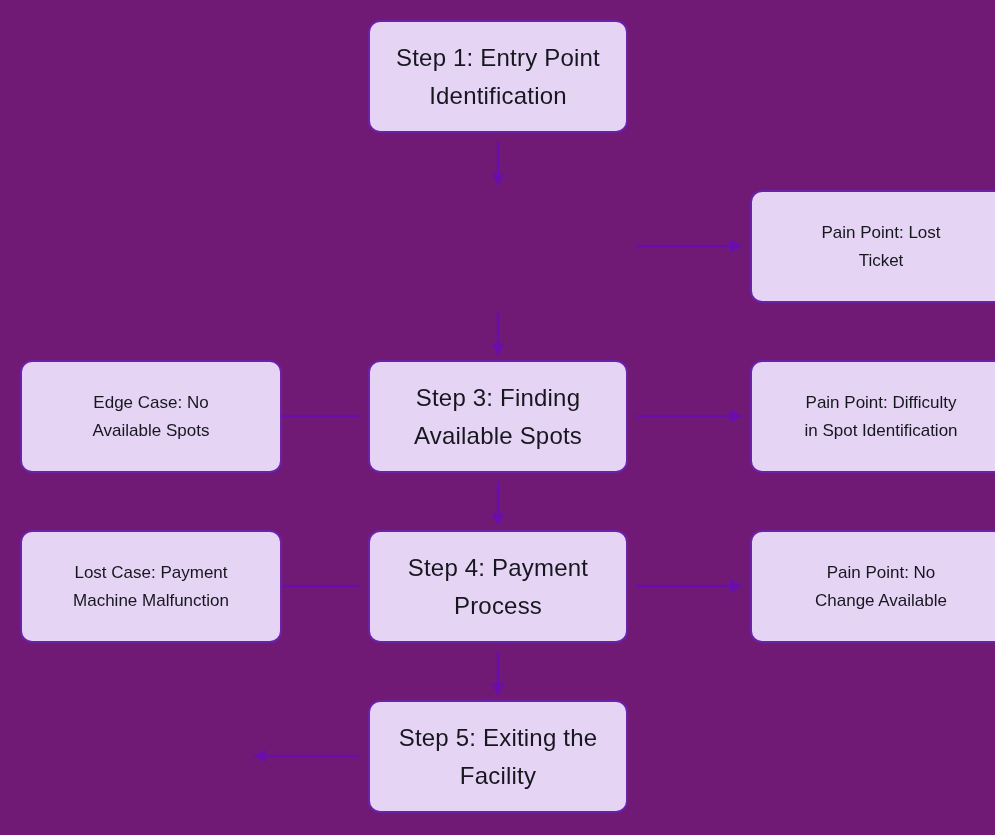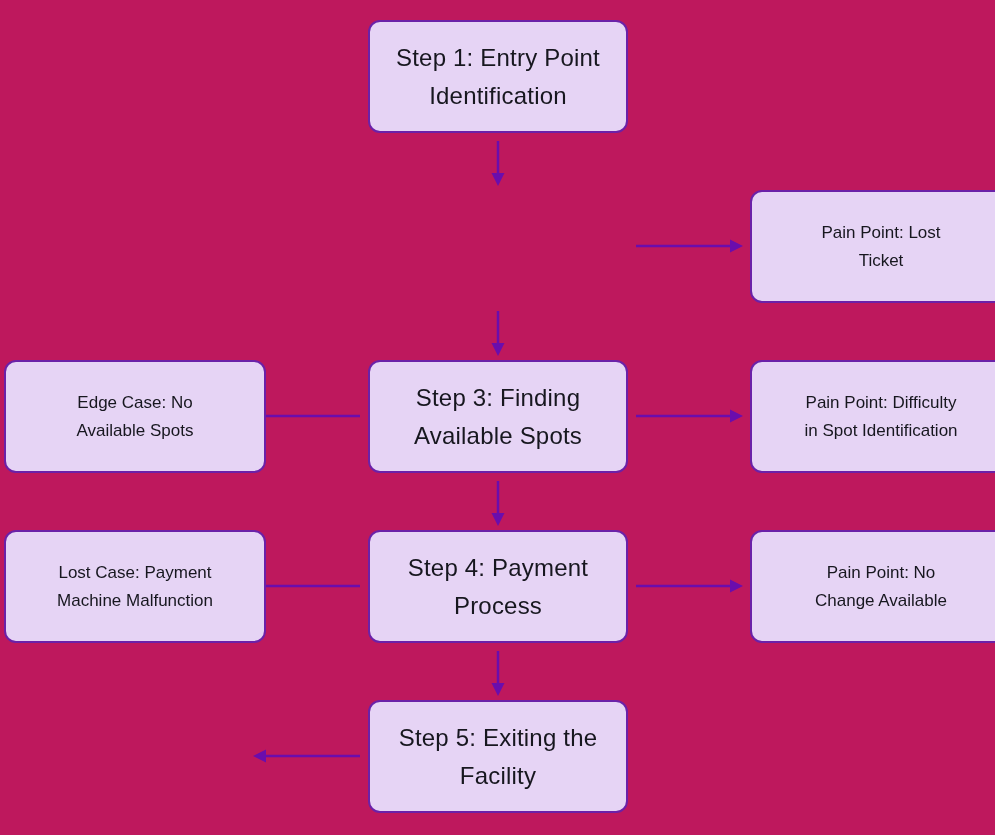--- a/index.html
+++ b/index.html
@@ -1,20 +1,20 @@
 <!DOCTYPE html>
 <html><head>
 <meta charset="utf-8">
 <style>
   html, body { margin: 0; padding: 0; background: #ffffff; }
   .canvas {
     position: relative;
     width: 995px;
     height: 835px;
-    background: #be185d;
+    background: #701a75;
     font-family: "Liberation Sans", "DejaVu Sans", sans-serif;
     overflow: hidden;
     text-decoration: underline;
   }
   .connector-layer {
     position: absolute;
     left: 0; top: 0;
     width: 995px; height: 835px;
     pointer-events: none;
   }
@@ -40,21 +40,21 @@
     letter-spacing: 0.2px;
     padding: 0 8px;
   }
   .node--side {
     width: 262px;
     height: 113px;
     font-size: 17px;
     line-height: 1.6;
     padding: 12px 12px;
   }
-  .node--left  { left: 4px; }
+  .node--left  { left: 20px; }
   .node--right { left: 750px; }
   .row1 { top: 20px; }
   .row2 { top: 190px; }
   .row3 { top: 360px; }
   .row4 { top: 530px; }
   .row5 { top: 700px; }
   .connector-layer line {
     stroke: #6a0dad;
     stroke-width: 2.5px;
   }

